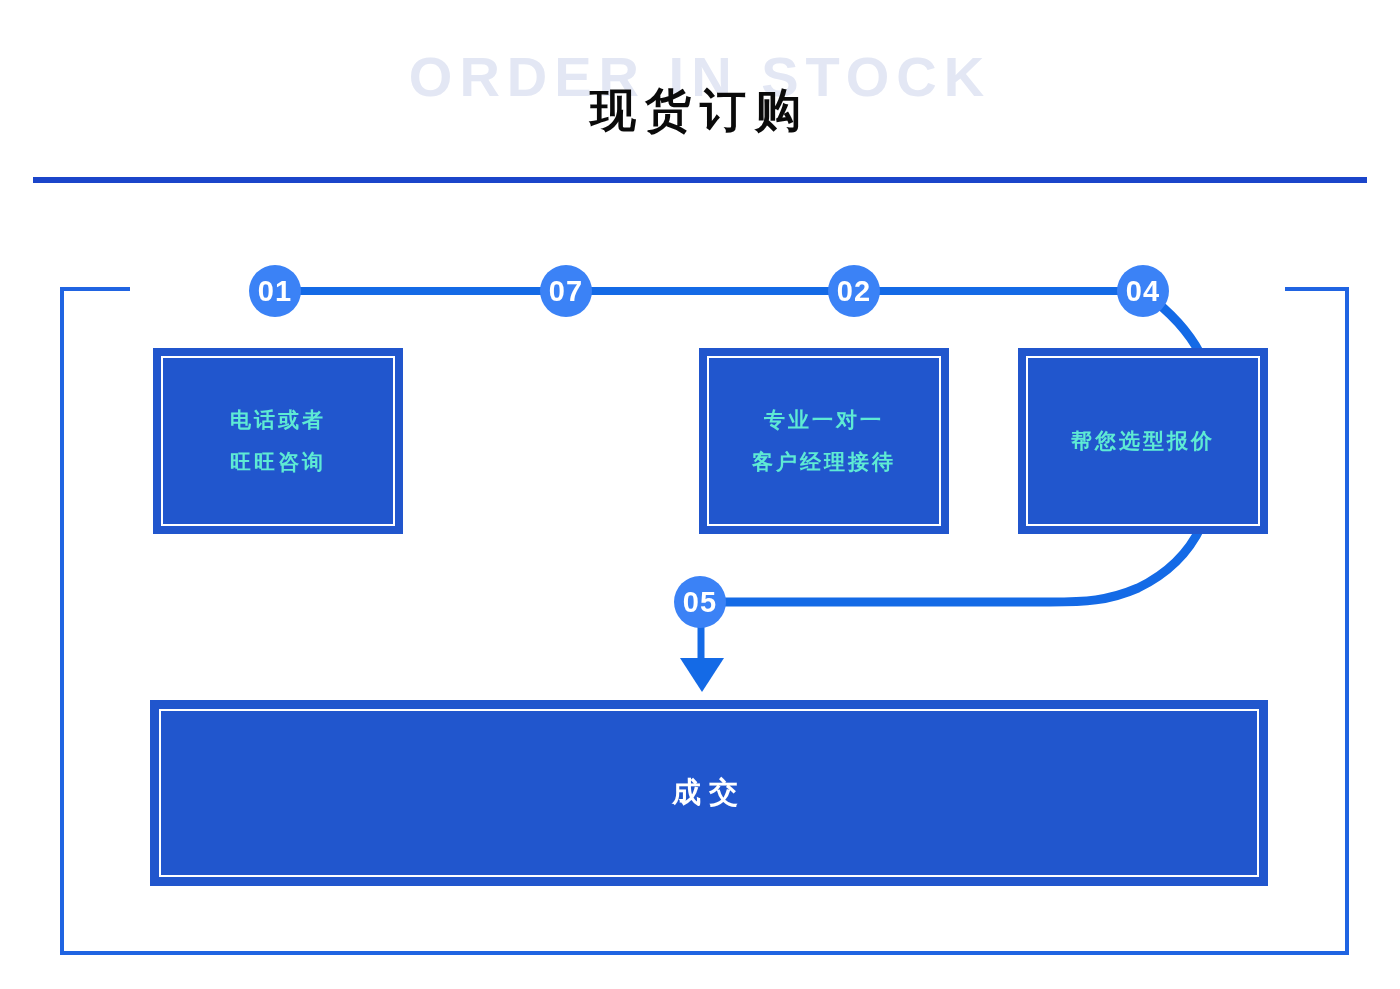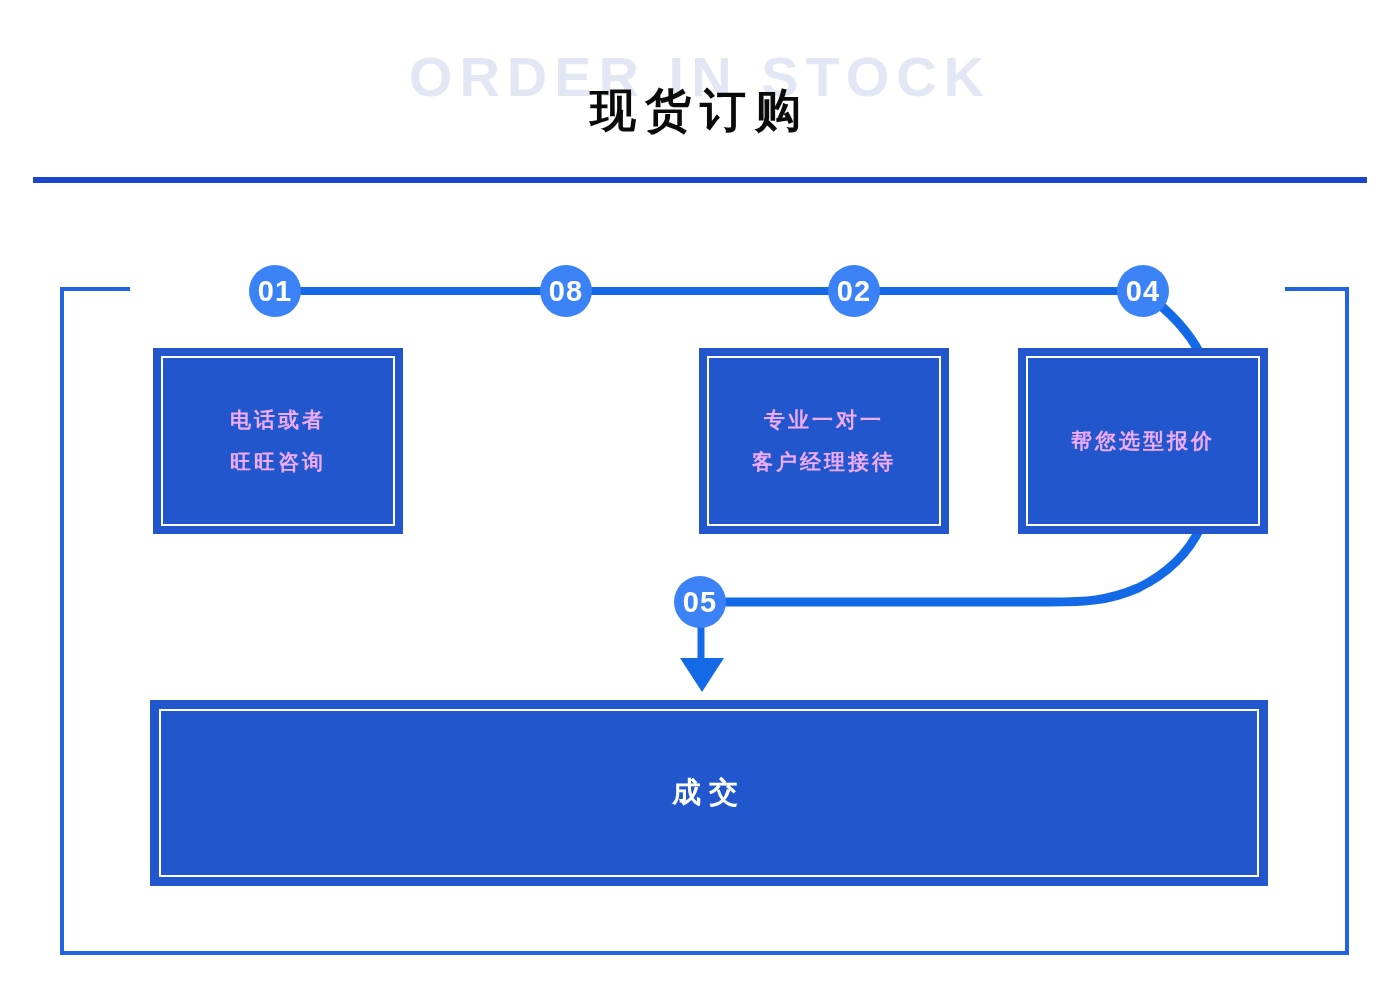--- a/index.html
+++ b/index.html
@@ -34,21 +34,21 @@
   .step-box {
     position: absolute; top: 348px; width: 250px; height: 186px;
     background: #2156cd; z-index: 2;
     display: flex; align-items: center; justify-content: center;
   }
   .step-box .inner-border {
     position: absolute; top: 8px; left: 8px; right: 8px; bottom: 8px;
     border: 2px solid #ffffff; pointer-events: none;
   }
   .step-box .box-text {
-    color: #f0abfc; font-size: 21px; font-weight: bold;
+    color: #5eead4; font-size: 21px; font-weight: bold;
     letter-spacing: 3px; line-height: 2.0; text-align: center; z-index: 1;
   }
   .box-1 { left: 153px; }
   .box-2 { left: 443px; }
   .box-3 { left: 699px; }
   .box-4 { left: 1018px; }
 
   
   .final-box {
     position: absolute; top: 700px; left: 150px; width: 1118px; height: 186px;
@@ -124,18 +124,18 @@
       <div>帮您选型报价</div>
     </div>
   </div>
 
   <div class="final-box">
     <div class="inner-border"></div>
     <div class="box-text">成交</div>
   </div>
 
   <div class="step-circle circle-1">01</div>
-  <div class="step-circle circle-2">08</div>
+  <div class="step-circle circle-2">07</div>
   <div class="step-circle circle-3">02</div>
   <div class="step-circle circle-4">04</div>
   <div class="step-circle circle-5">05</div>
 
 </div>
 
 </body></html>

